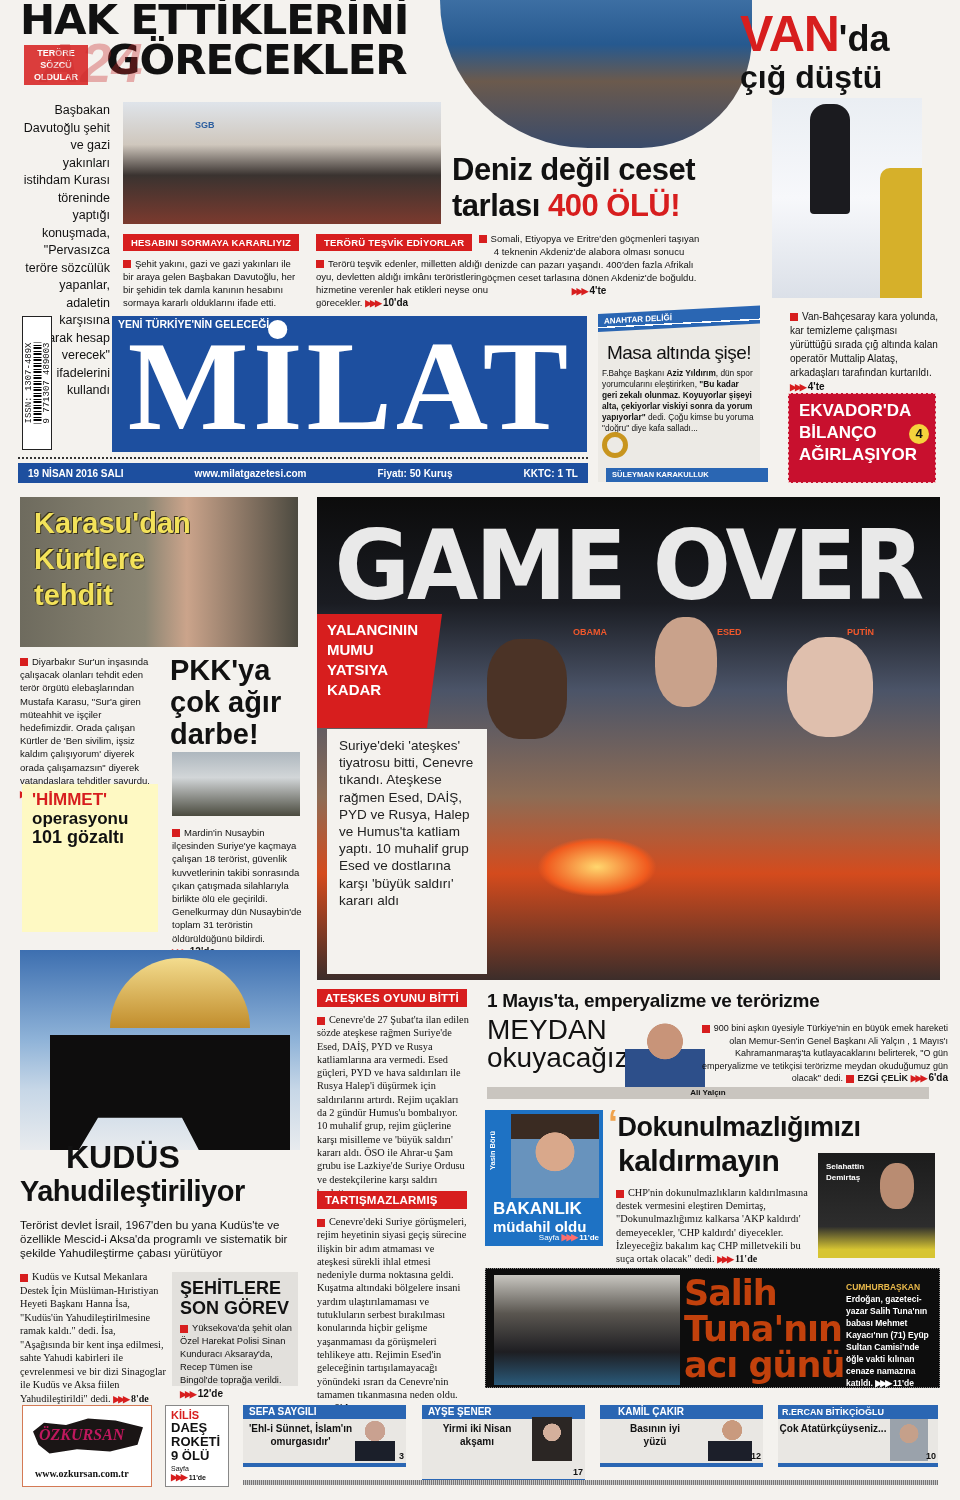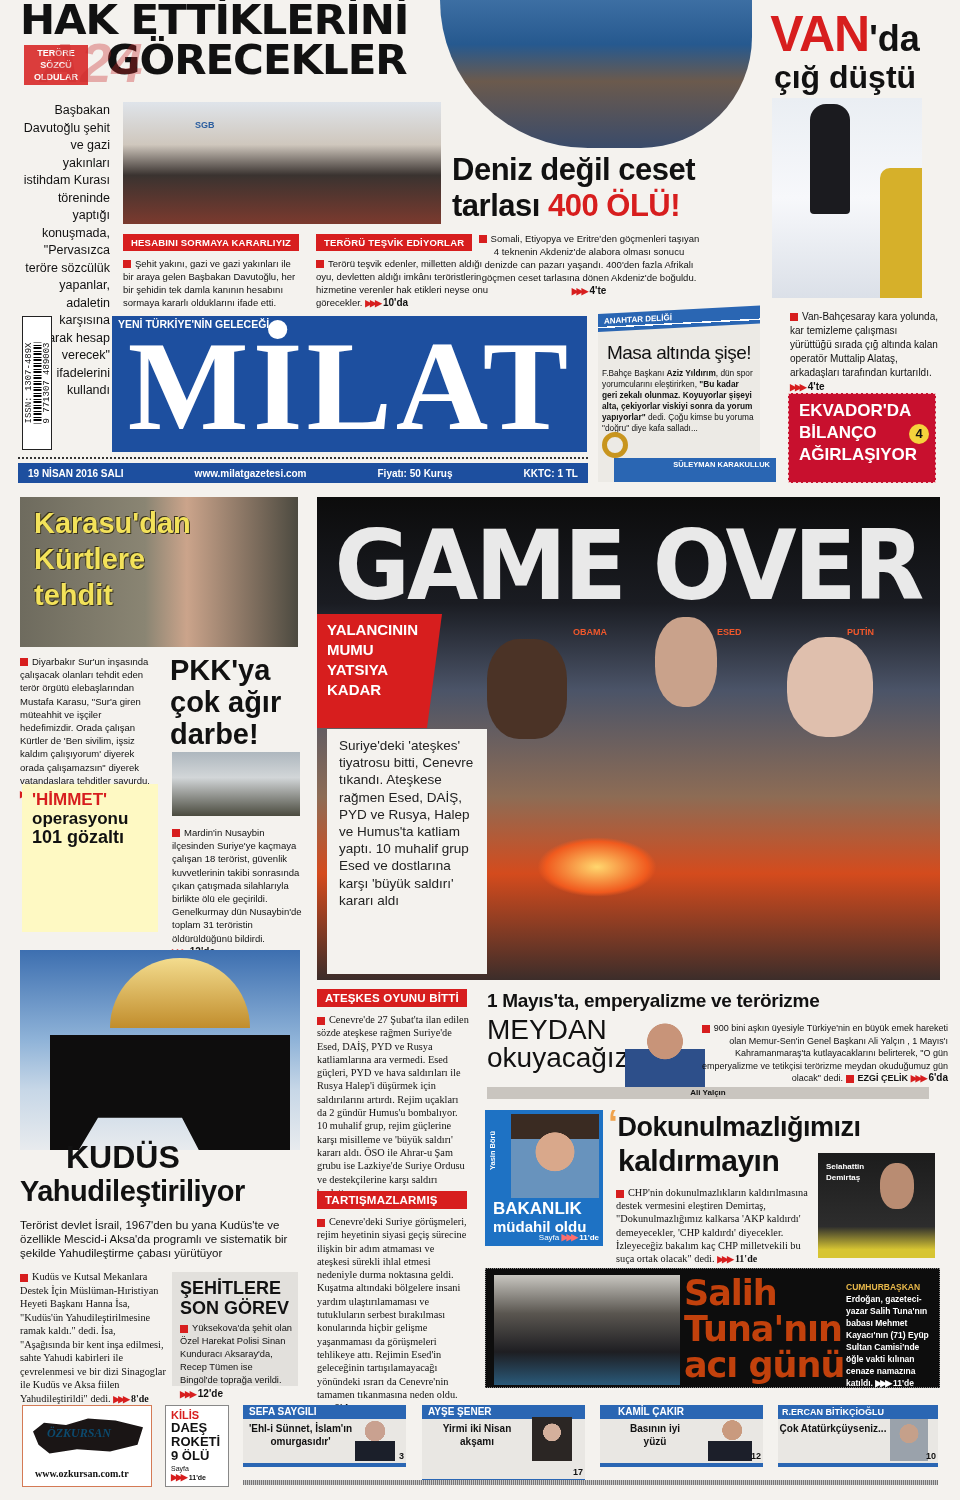--- a/index.html
+++ b/index.html
@@ -48,21 +48,21 @@
   <p class="body-sm" style="margin-top:6px;font-size:9.5px;line-height:13px"><span class="bul"></span><span>Terörü teşvik edenler, milletten aldığı oyu, devletten aldığı imkânı teröristlerin hizmetine verenler hak etikleri neyse onu görecekler.</span> <span class="arrow">▶▶▶</span><span class="ref">10'da</span></p>
 </div>
 
 <div class="abs" style="left:440px;top:0;width:312px;height:148px;border-radius:0 0 120px 160px;background:linear-gradient(180deg,#3d6fa3 0%,#26598f 30%,#6b5a4d 55%,#3a4b6a 100%)"></div>
 <div class="abs" style="left:452px;top:152px;width:300px;font-weight:bold;font-size:31px;line-height:36px;letter-spacing:-.5px">
   <div>Deniz değil ceset</div>
   <div><span>tarlası </span><span class="red">400 ÖLÜ!</span></div>
 </div>
 <p class="abs body-sm" style="left:478px;top:232px;width:222px;font-size:9.5px;line-height:13px;text-align:center"><span class="bul"></span><span>Somali, Etiyopya ve Eritre'den göçmenleri taşıyan 4 teknenin Akdeniz'de alabora olması sonucu denizde can pazarı yaşandı. 400'den fazla Afrikalı göçmen ceset tarlasına dönen Akdeniz'de boğuldu.</span><br><span class="arrow">▶▶▶</span><span class="ref">4'te</span></p>
 
-<div class="abs" style="left:740px;top:14px;width:210px;text-align:center;font-weight:bold;line-height:40px">
+<div class="abs" style="left:740px;top:14px;width:210px;text-align:left;font-weight:bold;line-height:40px">
   <div style="font-size:44px"><span class="red" style="font-size:50px;letter-spacing:-1px">VAN</span><span style="font-size:36px">'da</span></div>
   <div style="font-size:32px;line-height:36px">çığ düştü</div>
 </div>
 <div class="abs" style="left:772px;top:98px;width:150px;height:200px;background:linear-gradient(180deg,#eaeef3 0%,#f7f8fb 50%,#dbe0e8 100%)">
   <div class="abs" style="left:38px;top:6px;width:40px;height:110px;background:#1b1b1f;border-radius:16px 16px 4px 4px"></div>
   <div class="abs" style="left:108px;top:70px;width:42px;height:130px;background:#d6b02a;border-radius:10px 0 0 0"></div>
 </div>
 <p class="abs body-sm" style="left:790px;top:310px;width:150px;font-size:10px;line-height:14px"><span class="bul"></span><span>Van-Bahçesaray kara yolunda, kar temizleme çalışması yürüttüğü sırada çığ altında kalan operatör Muttalip Alataş, arkadaşları tarafından kurtarıldı.</span> <span class="arrow">▶▶▶</span><span class="ref">4'te</span></p>
 
 <div class="abs" style="left:22px;top:316px;width:30px;height:134px;background:#fff;border:1px solid #222;display:flex;align-items:center;justify-content:center">
@@ -85,21 +85,21 @@
 
 <div class="abs" style="left:598px;top:314px;width:162px;height:168px;background:#eceae5">
   <div style="height:18px;background:linear-gradient(180deg,#2a66b3 0 72%,#fff 72% 80%,#2a66b3 80%);color:#fff;font-weight:bold;font-size:8px;padding:3px 6px;transform:skewY(-3deg);transform-origin:left">
     <span>ANAHTAR DELİĞİ</span>
   </div>
   <div style="text-align:center;font-size:19px;margin-top:10px;letter-spacing:-.5px">Masa altında şişe!</div>
   <p style="font-size:8.3px;line-height:11px;padding:4px 4px 0 4px">
     <span>F.Bahçe Başkanı </span><b>Aziz Yıldırım</b><span>, dün spor yorumcularını eleştirirken, </span><b>"Bu kadar geri zekalı olunmaz. Koyuyorlar şişeyi alta, çekiyorlar viskiyi sonra da yorum yapıyorlar"</b><span> dedi. Çoğu kimse bu yoruma "doğru" diye kafa salladı...</span>
   </p>
   <div class="abs" style="left:4px;top:118px;width:26px;height:26px;border:5px solid #c8951e;border-radius:50%"></div>
-  <div class="abs" style="left:16px;bottom:0;width:162px;height:24px;background:#2a66b3;color:#fff;font-weight:bold;font-size:7.5px;text-align:right;padding:2px 6px">SÜLEYMAN KARAKULLUK</div>
+  <div class="abs" style="left:8px;bottom:0;width:162px;height:14px;background:#2a66b3;color:#fff;font-weight:bold;font-size:7.5px;padding:2px 6px">SÜLEYMAN KARAKULLUK</div>
 </div>
 
 <div class="abs" style="left:788px;top:393px;width:148px;height:90px;background:#c8102e;border:1px dashed #f0c8c8;color:#fff;font-weight:bold;font-size:17px;line-height:22px;padding:6px 0 0 10px;font-family:'Liberation Sans Narrow','Liberation Sans',sans-serif">
   <div>EKVADOR'DA</div>
   <div>BİLANÇO</div>
   <div>AĞIRLAŞIYOR</div>
   <span class="abs" style="right:6px;top:30px;width:20px;height:20px;border-radius:50%;background:#f5d33c;color:#111;font-size:13px;line-height:20px;text-align:center">4</span>
 </div>
 
 <div class="abs photo" style="left:20px;top:497px;width:278px;height:150px;background:linear-gradient(90deg,#6e6b5e 0%,#8a8573 45%,#cba48b 60%,#4c4a40 100%)">
@@ -212,21 +212,21 @@
   <div style="position:absolute;left:198px;top:6px;color:#c2410c;font-weight:bold;font-size:35px;line-height:36px;font-family:'DejaVu Sans',sans-serif;letter-spacing:-1px">
     <div>Salih</div>
     <div>Tuna'nın</div>
     <div>acı günü</div>
   </div>
   <p style="position:absolute;left:360px;top:12px;width:88px;color:#fff;font-weight:bold;font-size:8.5px;line-height:12px;font-family:'Liberation Sans Narrow','Liberation Sans',sans-serif"><span style="color:#e8b84a">CUMHURBAŞKAN</span><span> Erdoğan, gazeteci-yazar Salih Tuna'nın babası Mehmet Kayacı'nın (71) Eyüp Sultan Camisi'nde öğle vakti kılınan cenaze namazına katıldı.</span> <span class="arrow" style="color:#fff">▶▶▶</span><span>11'de</span></p>
 </div>
 
 <div class="abs" style="left:22px;top:1405px;width:130px;height:82px;border:1px solid #d47a55;background:#fff">
   <div class="abs" style="left:10px;top:8px;width:110px;height:44px;background:#1a1515;clip-path:polygon(0 40%,10% 20%,30% 25%,50% 10%,75% 15%,100% 30%,95% 70%,70% 85%,40% 80%,15% 90%,5% 70%)"></div>
-  <span class="abs" style="left:24px;top:20px;color:#0c4a6e;font-weight:bold;font-style:italic;font-size:12px;font-family:'Liberation Serif',serif">ÖZKURSAN</span>
+  <span class="abs" style="left:16px;top:20px;color:#be185d;font-weight:bold;font-style:italic;font-size:16px;font-family:'Liberation Serif',serif">ÖZKURSAN</span>
   <span class="abs" style="left:12px;top:62px;font-family:'Liberation Serif',serif;font-weight:bold;font-size:10px">www.ozkursan.com.tr</span>
 </div>
 <div class="abs" style="left:165px;top:1405px;width:64px;height:82px;border:1px solid #888;background:#fff;padding:3px 5px">
   <div class="red" style="font-weight:bold;font-size:11px">KİLİS</div>
   <div style="font-weight:bold;font-size:13px;line-height:14px">
     <div>DAEŞ</div>
     <div>ROKETİ</div>
     <div>9 ÖLÜ</div>
   </div>
   <div style="font-size:7px;margin-top:2px"><span>Sayfa</span> <span class="arrow">▶▶▶</span><b>11'de</b></div>

